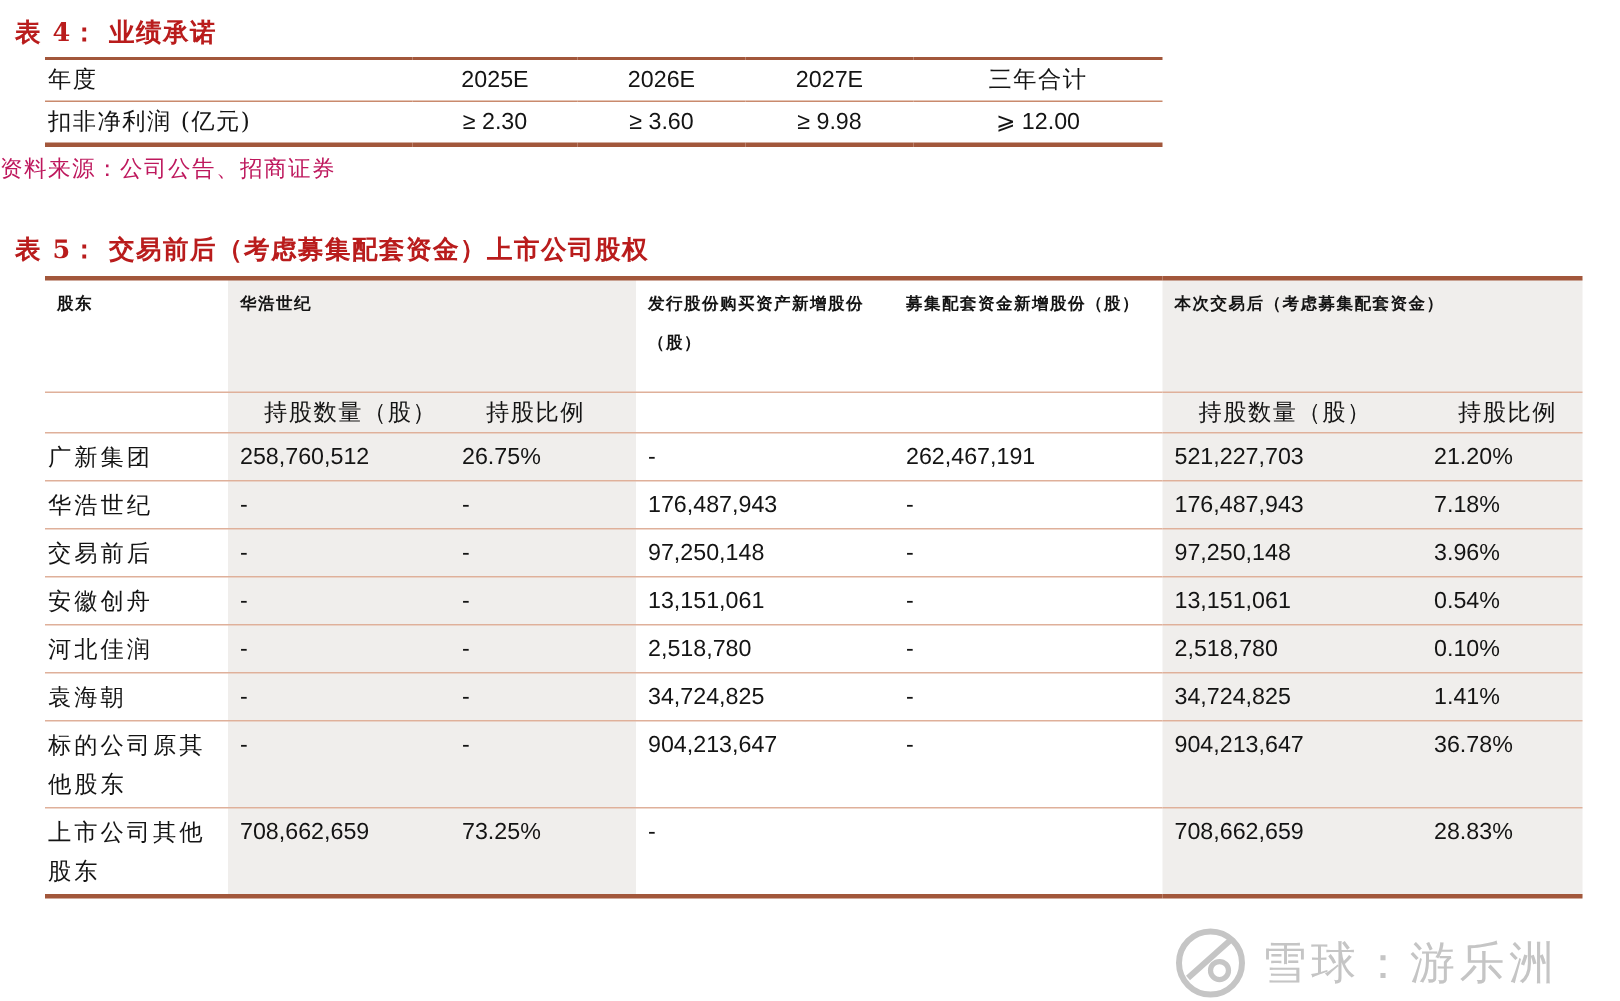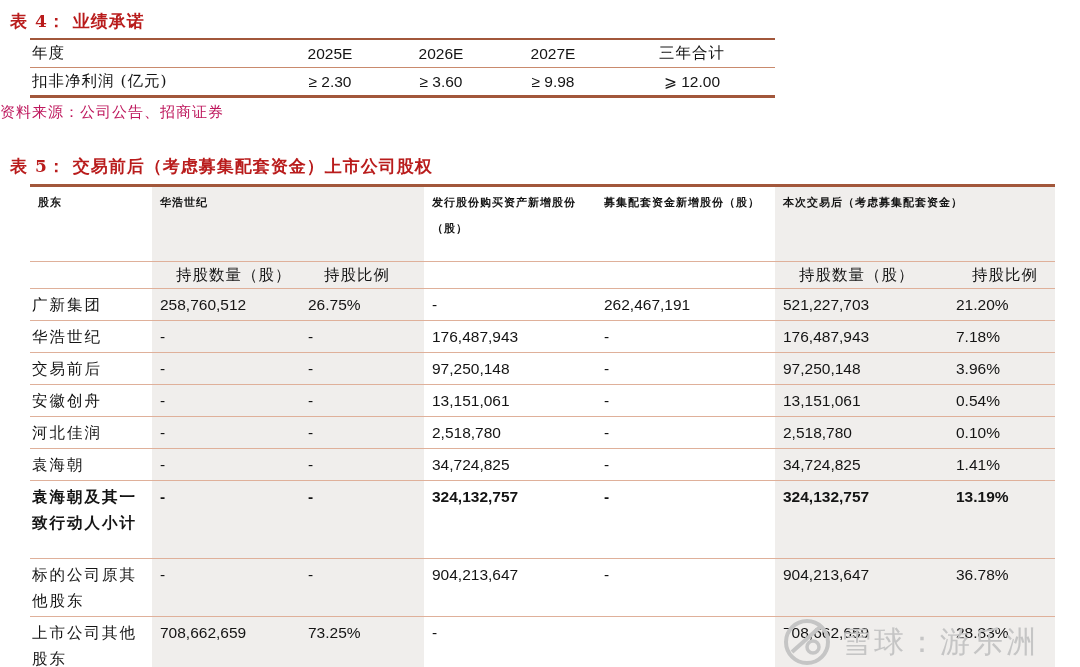--- a/index.html
+++ b/index.html
@@ -213,29 +213,20 @@
       </tr>
       <tr>
         <td class="name">袁海朝</td>
         <td class="shaded">-</td>
         <td class="shaded">-</td>
         <td>34,724,825</td>
         <td>-</td>
         <td class="shaded">34,724,825</td>
         <td class="shaded">1.41%</td>
       </tr>
-      <tr class="bold-row" style="height:78px">
-        <td class="name">袁海朝及其一致行动人小计</td>
-        <td class="shaded">-</td>
-        <td class="shaded">-</td>
-        <td>324,132,757</td>
-        <td>-</td>
-        <td class="shaded">324,132,757</td>
-        <td class="shaded">13.19%</td>
-      </tr>
       <tr style="height:52px">
         <td class="name">标的公司原其他股东</td>
         <td class="shaded">-</td>
         <td class="shaded">-</td>
         <td>904,213,647</td>
         <td>-</td>
         <td class="shaded">904,213,647</td>
         <td class="shaded">36.78%</td>
       </tr>
       <tr style="height:52px">

